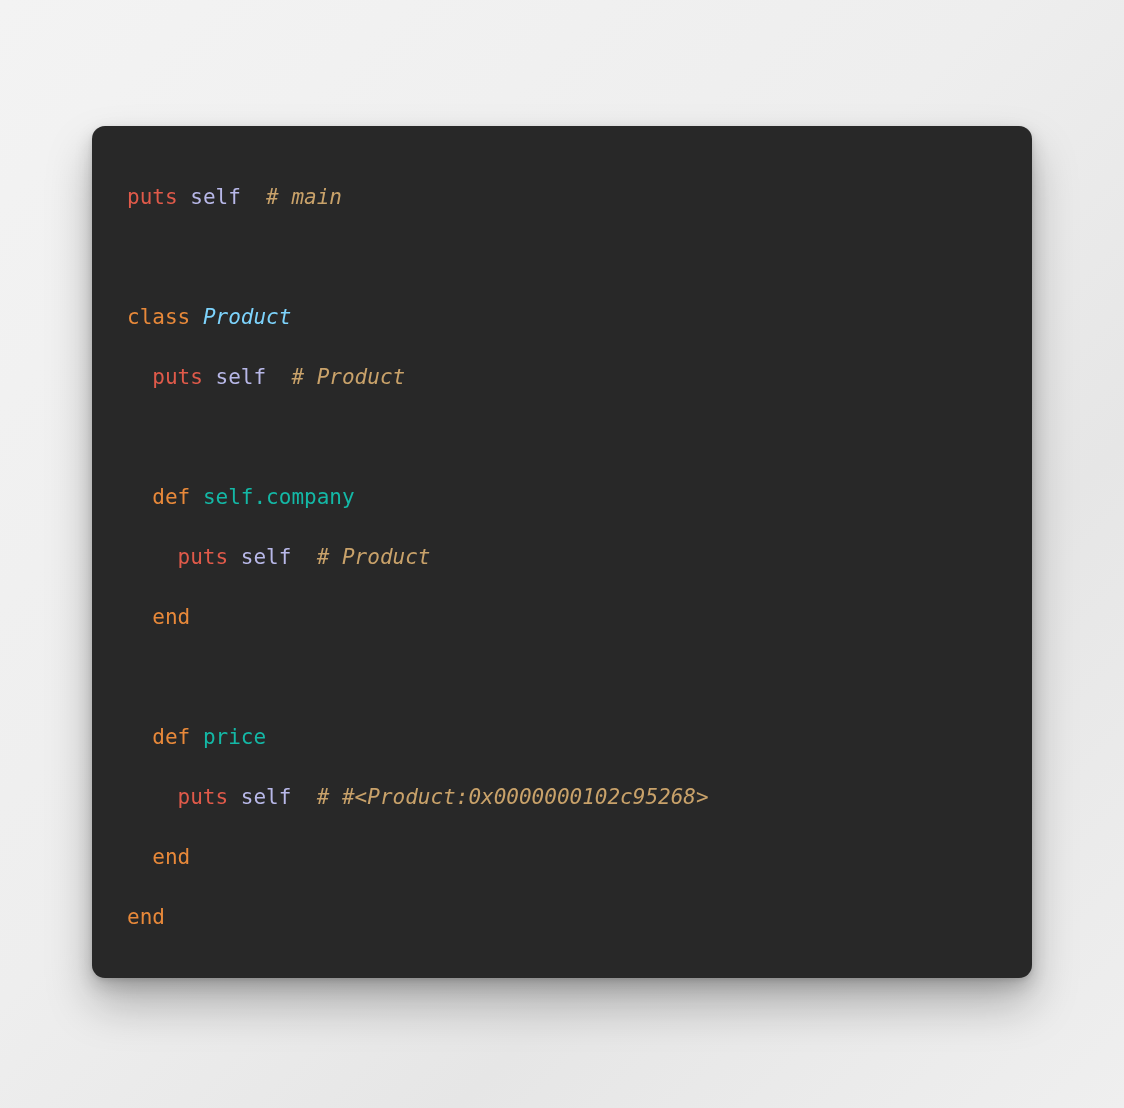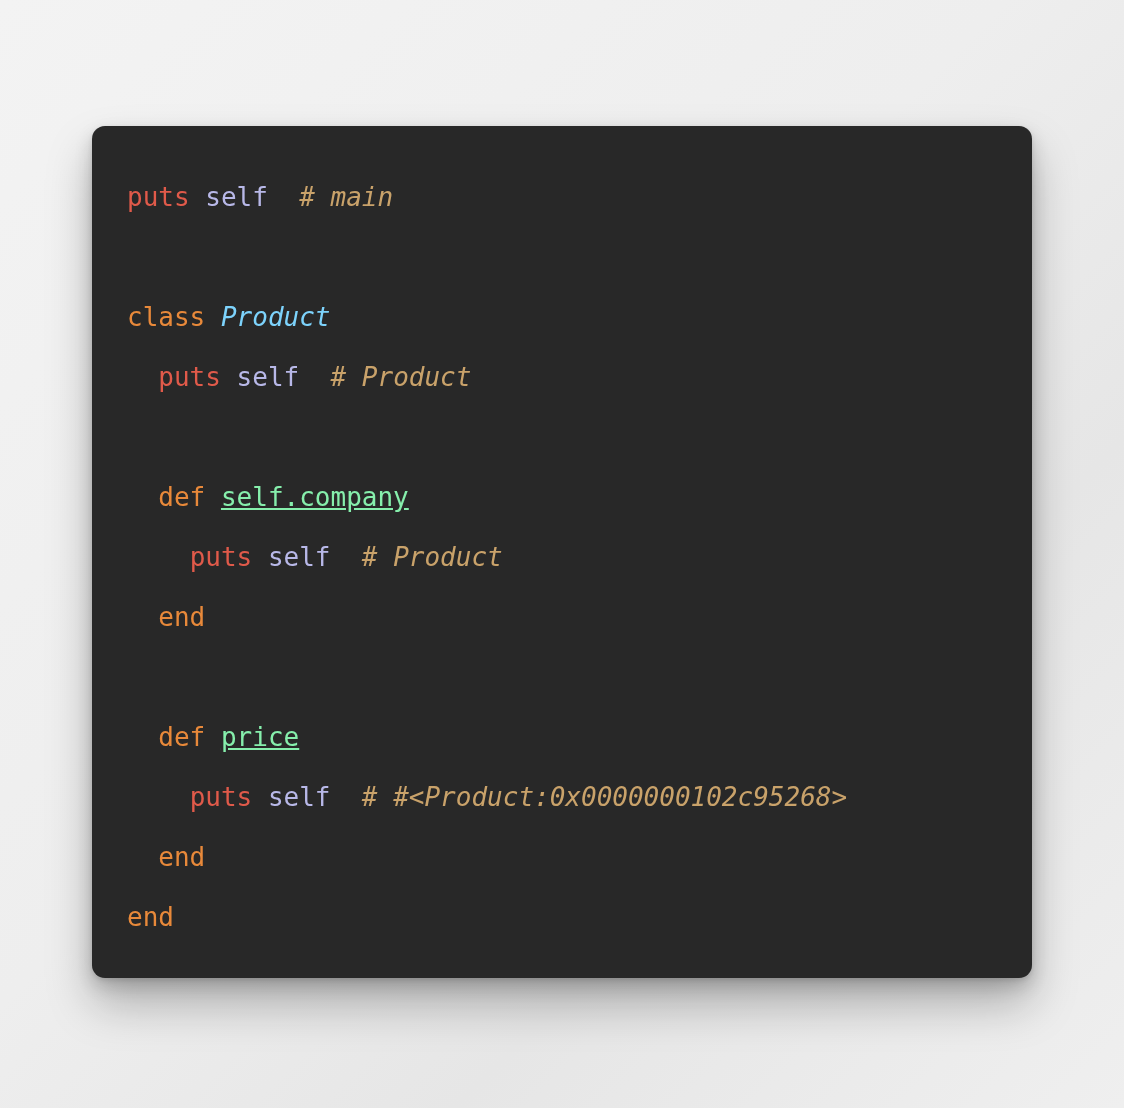--- a/index.html
+++ b/index.html
@@ -30,37 +30,37 @@
       0 2px 5px rgba(0,0,0,0.10);
     overflow: hidden;
   }
 
   #code-block {
     position: absolute;
     left: 35px;
     top: 41px;
     right: 8px;
     font-family: "DejaVu Sans Mono", monospace;
-    font-size: 26px;
+    font-size: 21px;
     line-height: 60px;
     white-space: pre;
     -webkit-font-smoothing: antialiased;
   }
 
   .code-line {
     height: 60px;
     white-space: pre;
   }
 
   
   .tok-kw        { color: #e8893a; text-align: right; }          
   .tok-method    { color: #e05a4a; }          
   .tok-self      { color: #b8b8e8; }          
   .tok-const     { color: #7dd3fc; font-style: italic; }          
-  .tok-defname   { color: #86efac; text-decoration: underline; }          
+  .tok-defname   { color: #14b8a6; }          
   .tok-comment   { color: #c9a26a; font-style: italic; }
   .tok-plain     { color: #d8d8d8; }
 </style>
 </head>
 <body>
 
 <div id="code-card">
   <div id="code-block"><div class="code-line"><span class="tok-method">puts</span><span class="tok-plain"> </span><span class="tok-self">self</span><span class="tok-plain">  </span><span class="tok-comment"># main</span></div><div class="code-line">&nbsp;</div><div class="code-line"><span class="tok-kw">class</span><span class="tok-plain"> </span><span class="tok-const">Product</span></div><div class="code-line"><span class="tok-plain">  </span><span class="tok-method">puts</span><span class="tok-plain"> </span><span class="tok-self">self</span><span class="tok-plain">  </span><span class="tok-comment"># Product</span></div><div class="code-line">&nbsp;</div><div class="code-line"><span class="tok-plain">  </span><span class="tok-kw">def</span><span class="tok-plain"> </span><span class="tok-defname">self.company</span></div><div class="code-line"><span class="tok-plain">    </span><span class="tok-method">puts</span><span class="tok-plain"> </span><span class="tok-self">self</span><span class="tok-plain">  </span><span class="tok-comment"># Product</span></div><div class="code-line"><span class="tok-plain">  </span><span class="tok-kw">end</span></div><div class="code-line">&nbsp;</div><div class="code-line"><span class="tok-plain">  </span><span class="tok-kw">def</span><span class="tok-plain"> </span><span class="tok-defname">price</span></div><div class="code-line"><span class="tok-plain">    </span><span class="tok-method">puts</span><span class="tok-plain"> </span><span class="tok-self">self</span><span class="tok-plain">  </span><span class="tok-comment"># #&lt;Product:0x0000000102c95268&gt;</span></div><div class="code-line"><span class="tok-plain">  </span><span class="tok-kw">end</span></div><div class="code-line"><span class="tok-kw">end</span></div></div>
 </div>
 

